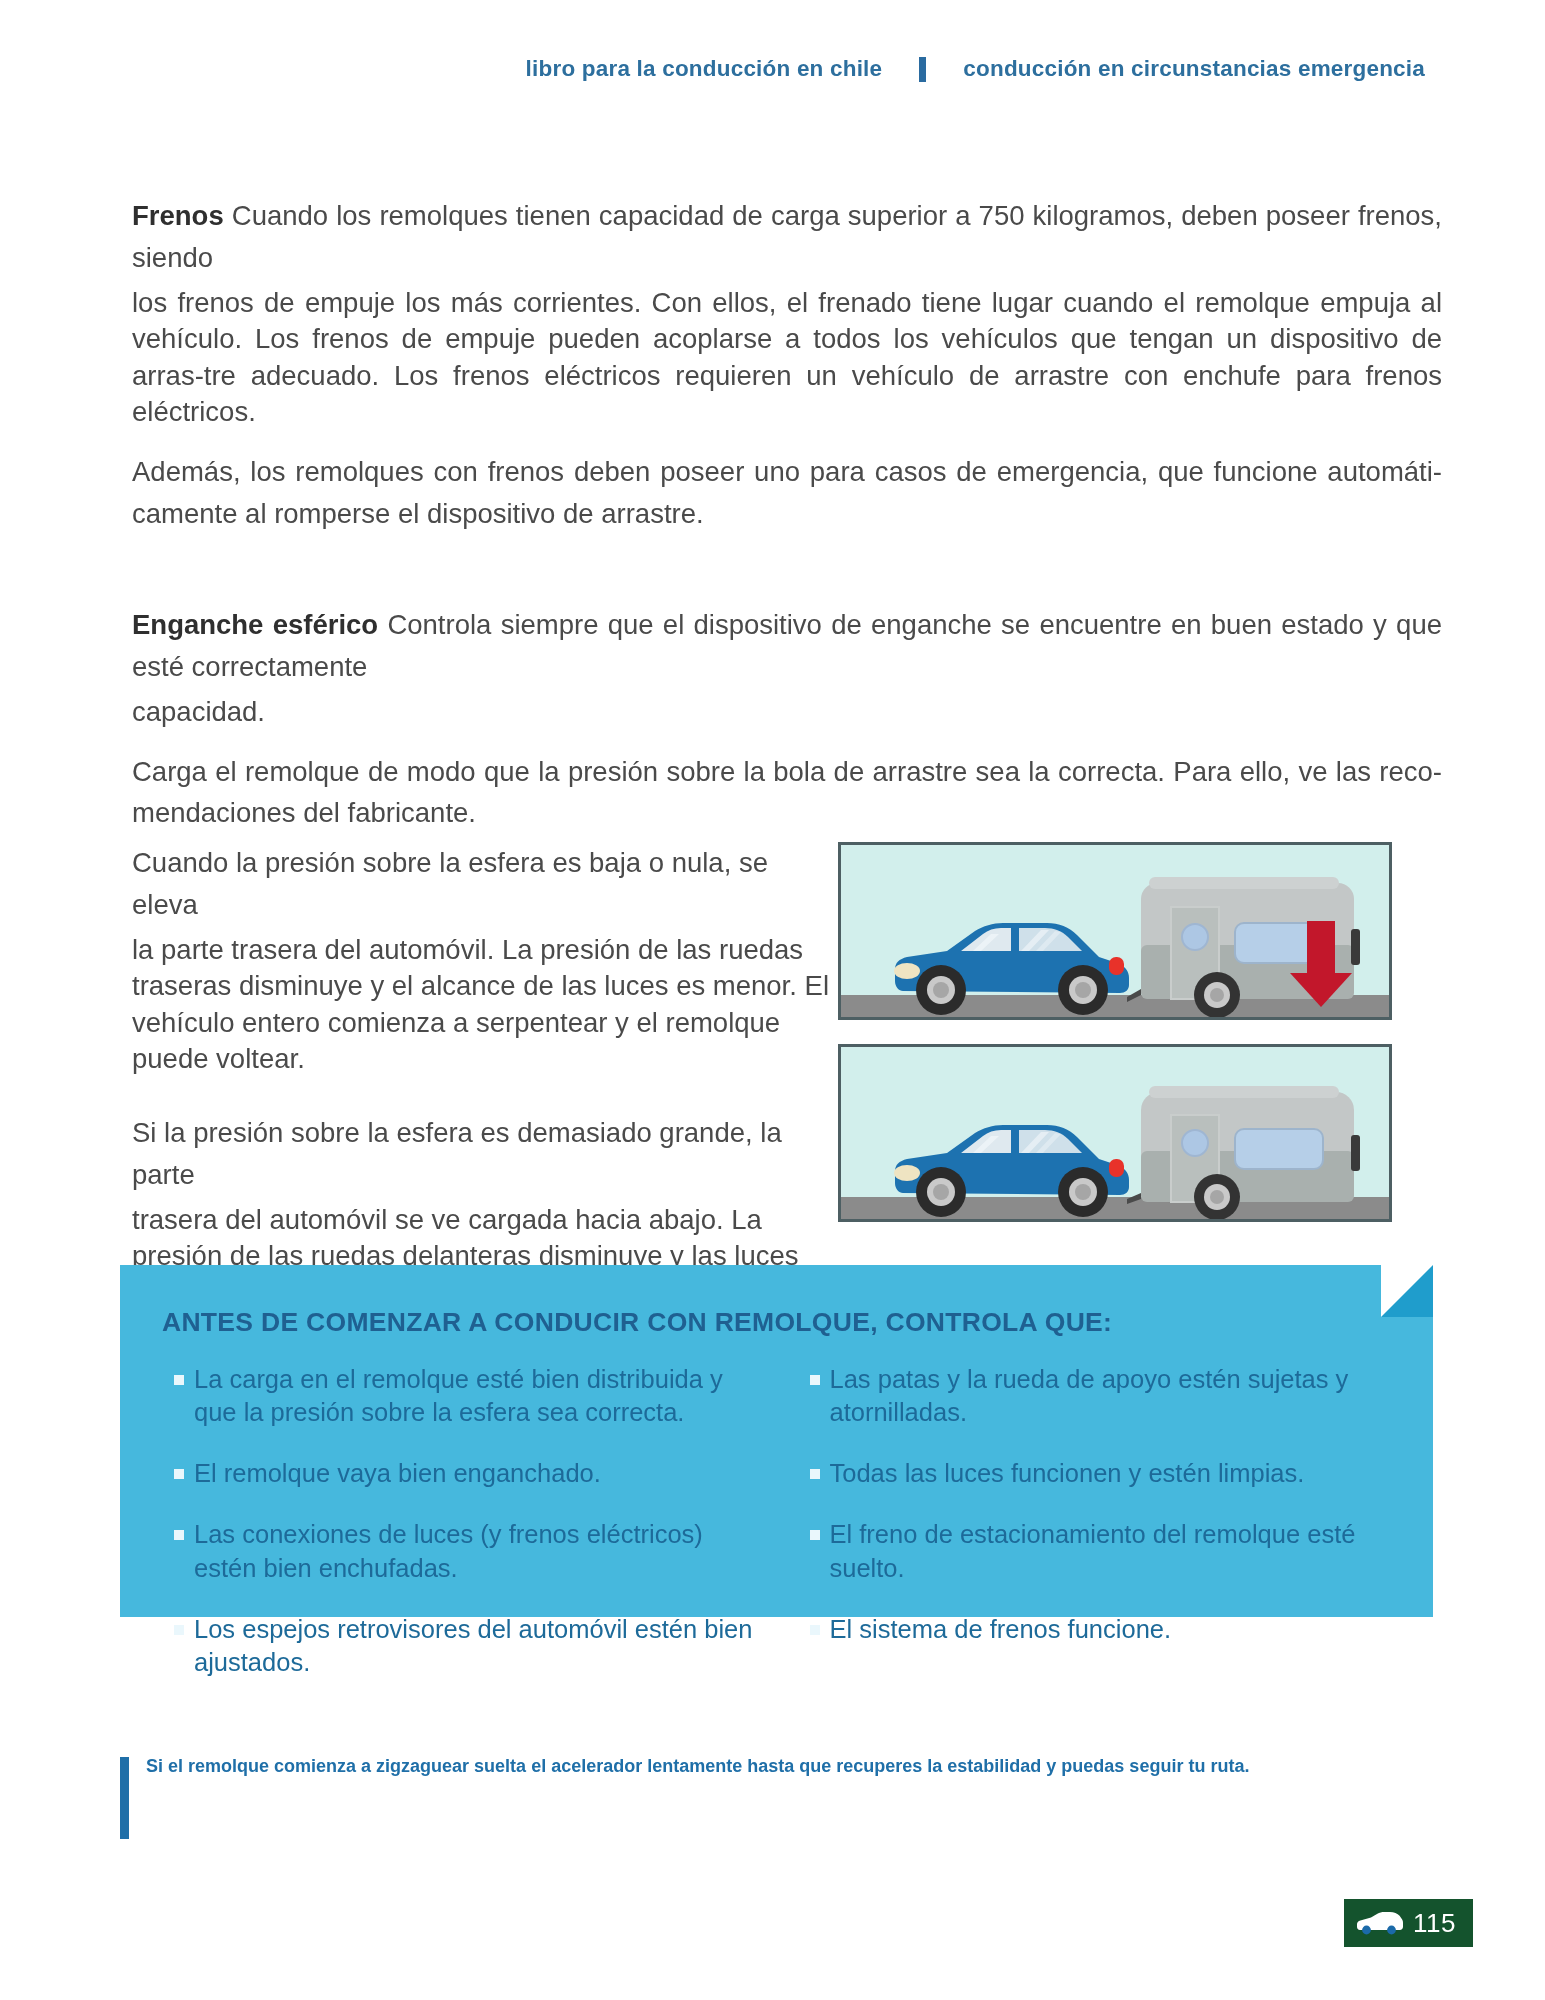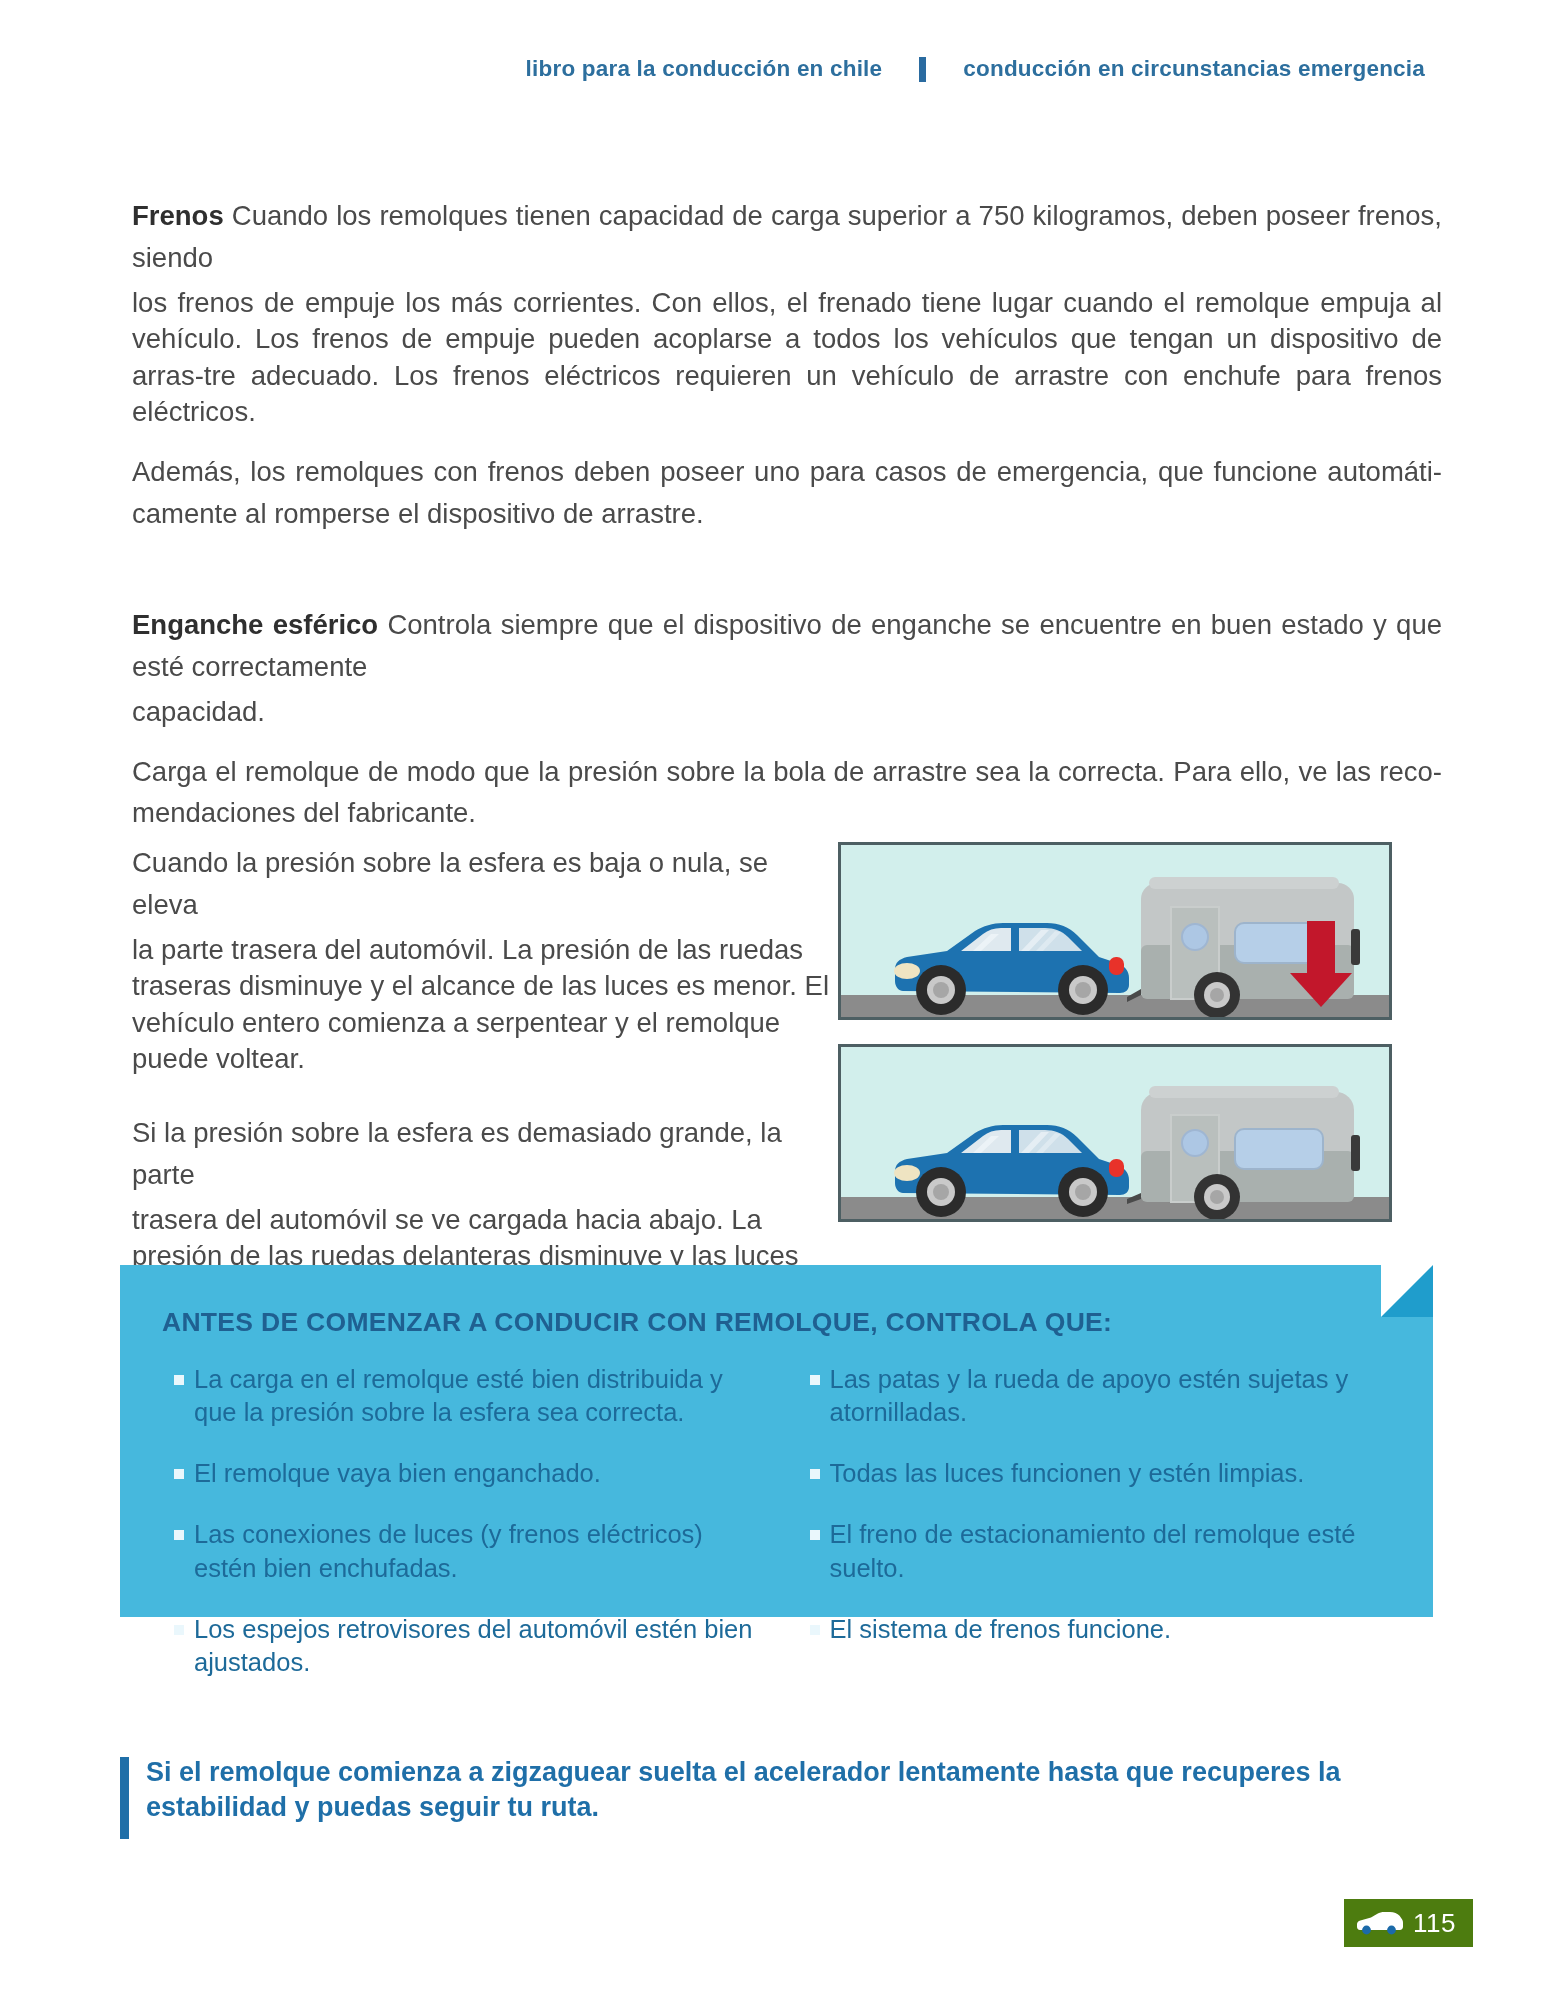--- a/index.html
+++ b/index.html
@@ -163,34 +163,34 @@
   }
   .note-bar {
     position: absolute;
     left: 0;
     top: 2px;
     width: 9px;
     height: 82px;
     background: #1f6fa8;
   }
   .note-text {
-    font-size: 27px;
+    font-size: 18px;
     line-height: 1.30;
     font-weight: bold;
     color: #1f6fa8;
   }
 
   
   .page-badge {
     position: absolute;
     right: 72px;
     bottom: 53px;
     height: 48px;
     min-width: 110px;
-    background: #4d7c0f;
+    background: #14532d;
     display: flex;
     align-items: center;
     gap: 10px;
     padding: 0 17px 0 13px;
     box-sizing: border-box;
   }
   .page-badge .car-icon { display: block; }
   .page-number {
     color: #ffffff;
     font-size: 26px;

